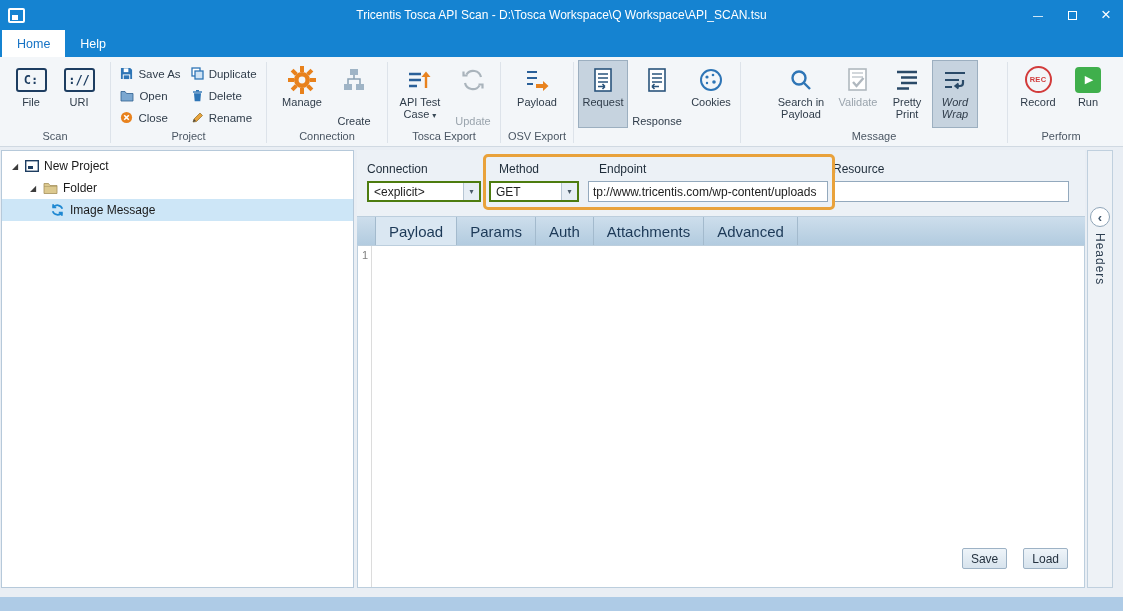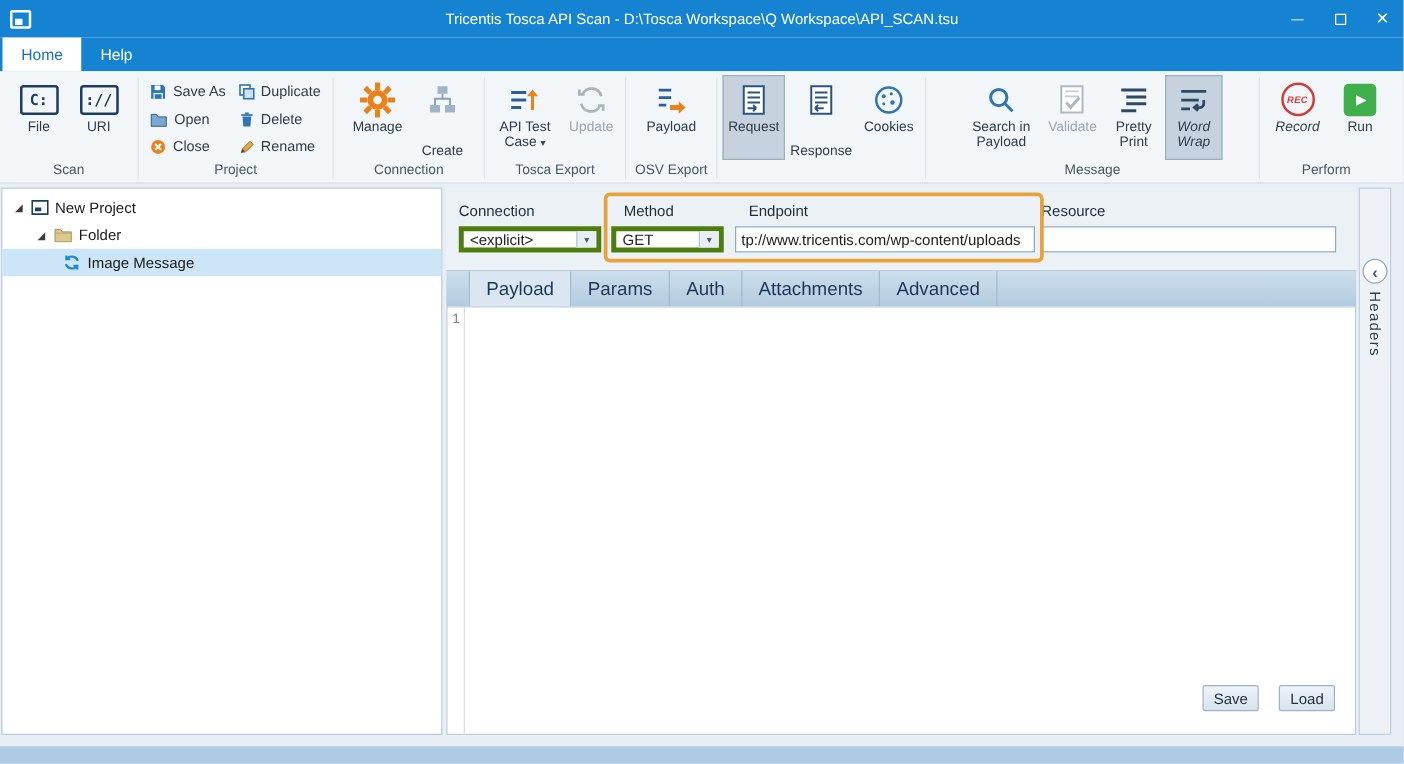--- a/index.html
+++ b/index.html
@@ -50,21 +50,21 @@
   .main { position:absolute; top:147px; left:0; right:0; height:450px; background:#e9eef4; }
 
   .tree-panel { position:absolute; left:1px; top:3px; width:353px; bottom:9px; background:#fff; border:1px solid #b6c9da; padding-top:4px; }
   .tree-row { height:22px; display:flex; align-items:center; font-size:12px; color:#1a1a1a; gap:5px; }
   .tree-row.selected { background:#cde6f7; }
   .expander { font-size:8px; color:#3c3c3c; width:10px; text-align:center; }
   .ticon { display:flex; align-items:center; }
 
   .content-panel { position:absolute; left:357px; top:3px; width:728px; bottom:9px; background:#ecf1f6; }
   .flabel { position:absolute; top:12px; font-size:12px; color:#1f2d3a; white-space:nowrap; }
-  .combo { position:absolute; top:31px; height:21px; background:#fff; border:4px solid #4d7c0f; display:flex; align-items:center; font-size:12px; color:#222; }
+  .combo { position:absolute; top:31px; height:21px; background:#fff; border:2px solid #4d7c0f; display:flex; align-items:center; font-size:12px; color:#222; }
   .combo-val { flex:1; padding-left:5px; white-space:nowrap; overflow:hidden; }
   .combo-btn { width:16px; align-self:stretch; background:#e7eef5; border-left:1px solid #b7c6d4; display:flex; align-items:center; justify-content:center; font-size:8px; color:#4a5a68; }
   .txt { position:absolute; top:31px; height:21px; border:1px solid #93a9bd; font-size:12px; padding:0 4px; color:#222; font-family:inherit; background:#fff; }
   .annotation { position:absolute; left:126px; top:4px; width:352px; height:56px; border:3px solid #e9a23b; border-radius:5px; pointer-events:none; }
 
   .tabstrip { position:absolute; left:0; right:0; top:66px; height:29px; background:linear-gradient(#cddeec,#b2cbdf); border-top:1px solid #bccedd; display:flex; padding-left:18px; }
   .ctab { padding:0 13px; display:flex; align-items:center; font-size:15px; color:#1c3957; border-right:1px solid #a3bacd; }
   .ctab:first-child { border-left:1px solid #a3bacd; }
   .ctab.active { background:#dae7f2; }
 
@@ -239,21 +239,21 @@
         <button class="bigbtn" style="width:56px;">
           <span class="icn">
             <svg width="26" height="26" viewBox="0 0 26 26">
                 <path d="M2 7h12M2 13h12M2 19h8" stroke="#2a6099" stroke-width="2.4"></path>
                 <path d="M19 21V9" stroke="#e8821e" stroke-width="2.4"></path>
                 <path d="M14.5 10L19 4.5 23.5 10z" fill="#e8821e"></path>
               </svg>
           </span>
           <span class="lbl" style="width:52px;"><span>API Test Case</span> <span class="caret">▾</span></span>
         </button>
-        <button class="bigbtn disabled" style="width:46px;">
+        <button class="bigbtn disabled" style="width:46px;justify-content:space-between;">
           <span class="icn">
             <svg width="26" height="26" viewBox="0 0 26 26" fill="none" stroke="#aab4bc" stroke-width="2.2">
                 <path d="M21 10a8 8 0 0 0-14.5-2.5M5 16a8 8 0 0 0 14.5 2.5"></path>
                 <path d="M3.5 4.5v4h4M22.5 21.5v-4h-4"></path>
               </svg>
           </span>
           <span class="lbl">Update</span>
         </button>
       </div>
       <div class="rg-label">Tosca Export</div>
@@ -354,21 +354,21 @@
           </span>
           <span class="lbl" style="width:36px;font-style:italic;">Word Wrap</span>
         </button>
       </div>
       <div class="rg-label">Message</div>
     </div>
     <div class="rsep"></div>
 
     <div class="rgroup" style="width:106px;">
       <div class="rg-content">
-        <button class="bigbtn" style="width:52px;font-style:italic;">
+        <button class="bigbtn" style="width:52px;">
           <span class="icn">
             <span class="rec-circle">
                 <span class="rec-text">REC</span>
               </span>
           </span>
           <span class="lbl">Record</span>
         </button>
         <button class="bigbtn" style="width:44px;">
           <span class="icn">
             <span class="run-square">

